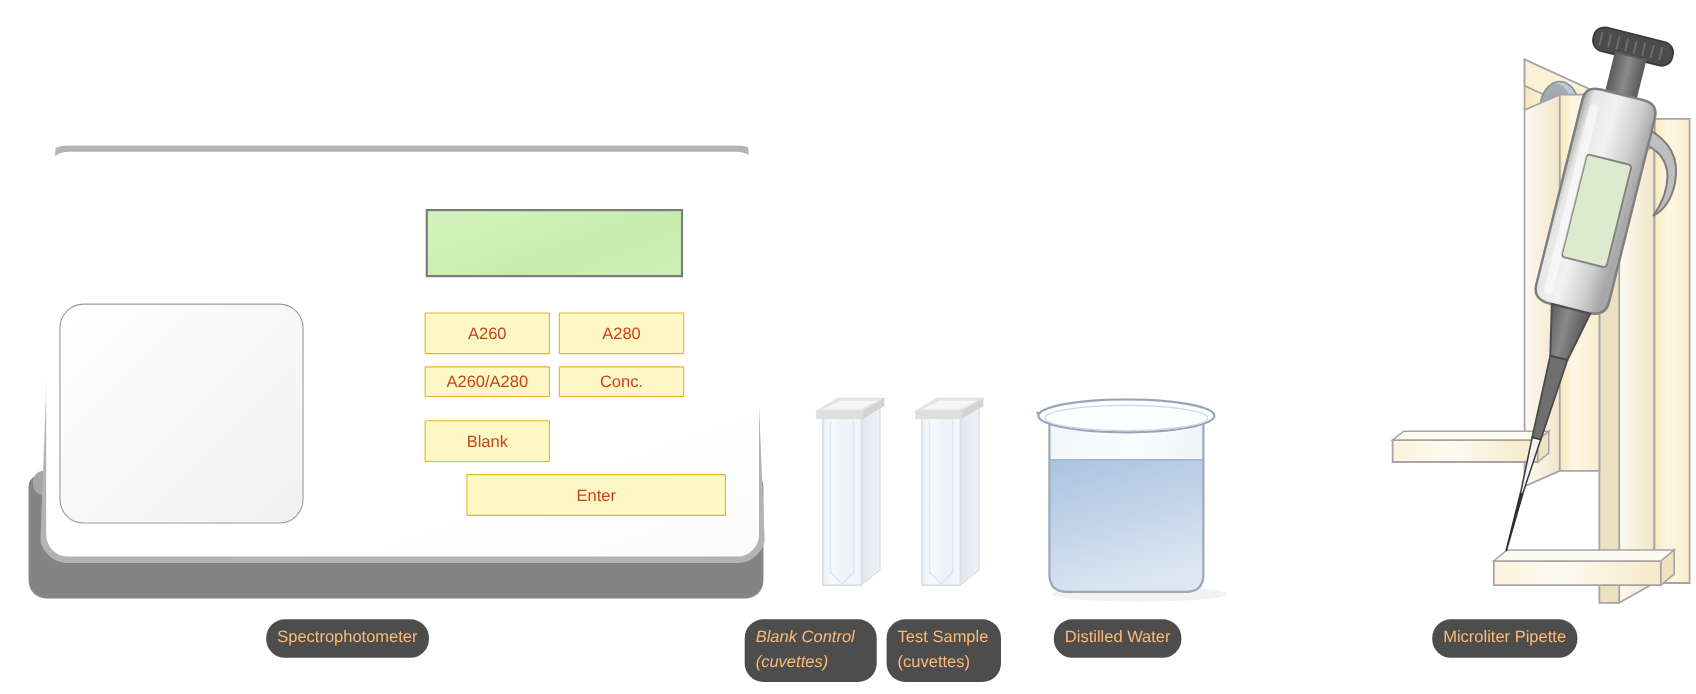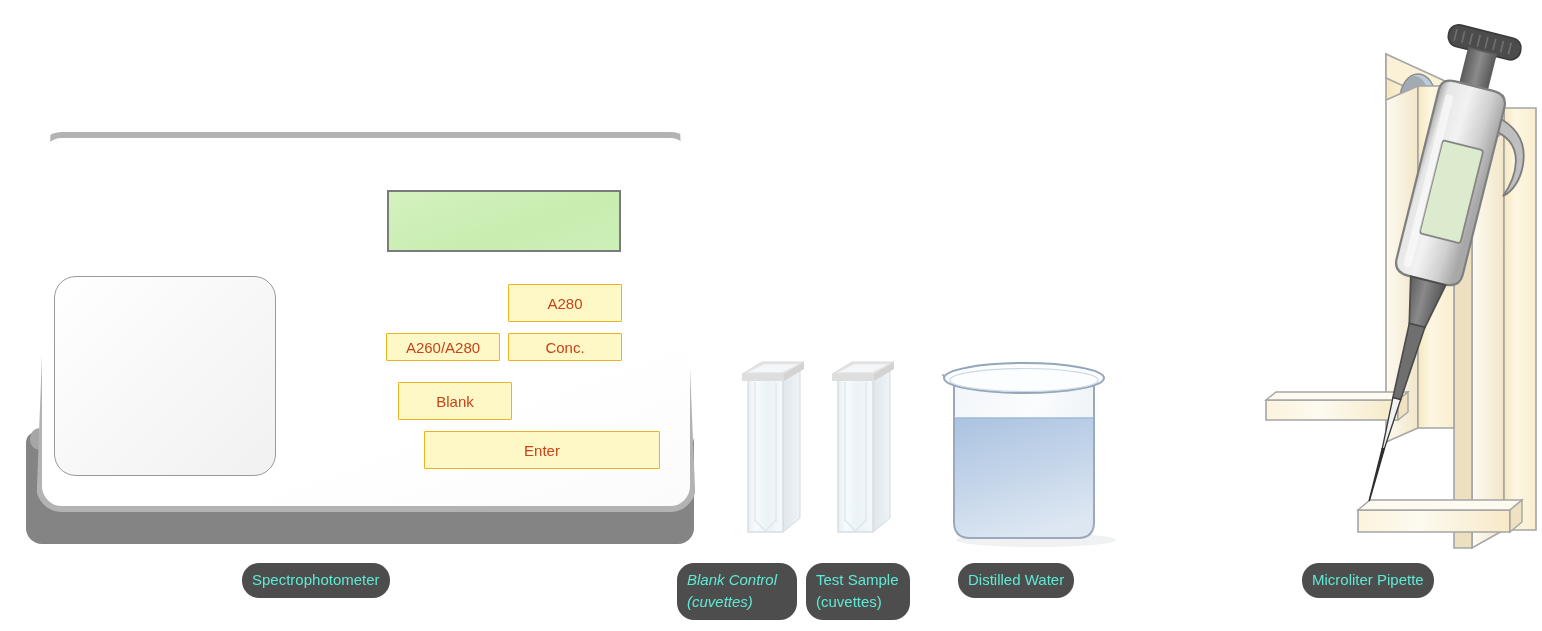--- a/index.html
+++ b/index.html
@@ -18,21 +18,21 @@
   .stage {
     position: absolute;
     inset: 0;
   }
   .obj { position: absolute; }
 
   
   .caption {
     position: absolute;
     background: #4d4d4d;
-    color: #5eead4;
+    color: #fdba74;
     font-family: "Liberation Sans", sans-serif;
     font-size: 15px;
     line-height: 22px;
     padding: 6px 10px 7px 10px;
     white-space: pre-line;
     box-sizing: border-box;
     text-align: left;
     border-radius: 17px;
   }
 
@@ -96,21 +96,21 @@
     font-size: 15px;
     display: flex;
     align-items: center;
     justify-content: center;
     border-radius: 1px;
   }
   .key.col-l { left: 0px;   width: 114px; }
   .key.col-r { left = 0; left: 122px; width: 114px; }
   .key.row-0 { top: 0px;   height: 38px; }
   .key.row-1 { top: 49px;  height: 28px; }
-  .key.row-2 { top: 98px;  height: 38px; margin-left: 12px; }
+  .key.row-2 { top: 98px;  height: 38px; }
   .key.wide  { left: 0px; top: 147px; width: 236px; height: 38px; margin-left: 38px; }
 
   
   .cuvette { width: 68px; height: 190px; }
   #cuvette-blank { left: 738px; top: 360px; }
   #cuvette-test  { left: 828px; top: 360px; }
 
   
   #beaker { left: 936px; top: 362px; width: 180px; height: 185px; }
 
@@ -136,20 +136,21 @@
 
     <div class="spec-body"></div>
 
     <div class="spec-lid"></div>
 
     <div class="spec-screen">
       
     </div>
 
     <div class="keypad">
+      <div class="key col-l row-0">A260</div>
       <div class="key col-r row-0">A280</div>
       <div class="key col-l row-1">A260/A280</div>
       <div class="key col-r row-1">Conc.</div>
       <div class="key col-l row-2">Blank</div>
       <div class="key wide">Enter</div>
     </div>
   </div>
 
   <div class="obj cuvette" id="cuvette-blank">
     <svg width="68" height="190" viewBox="0 0 68 190">

